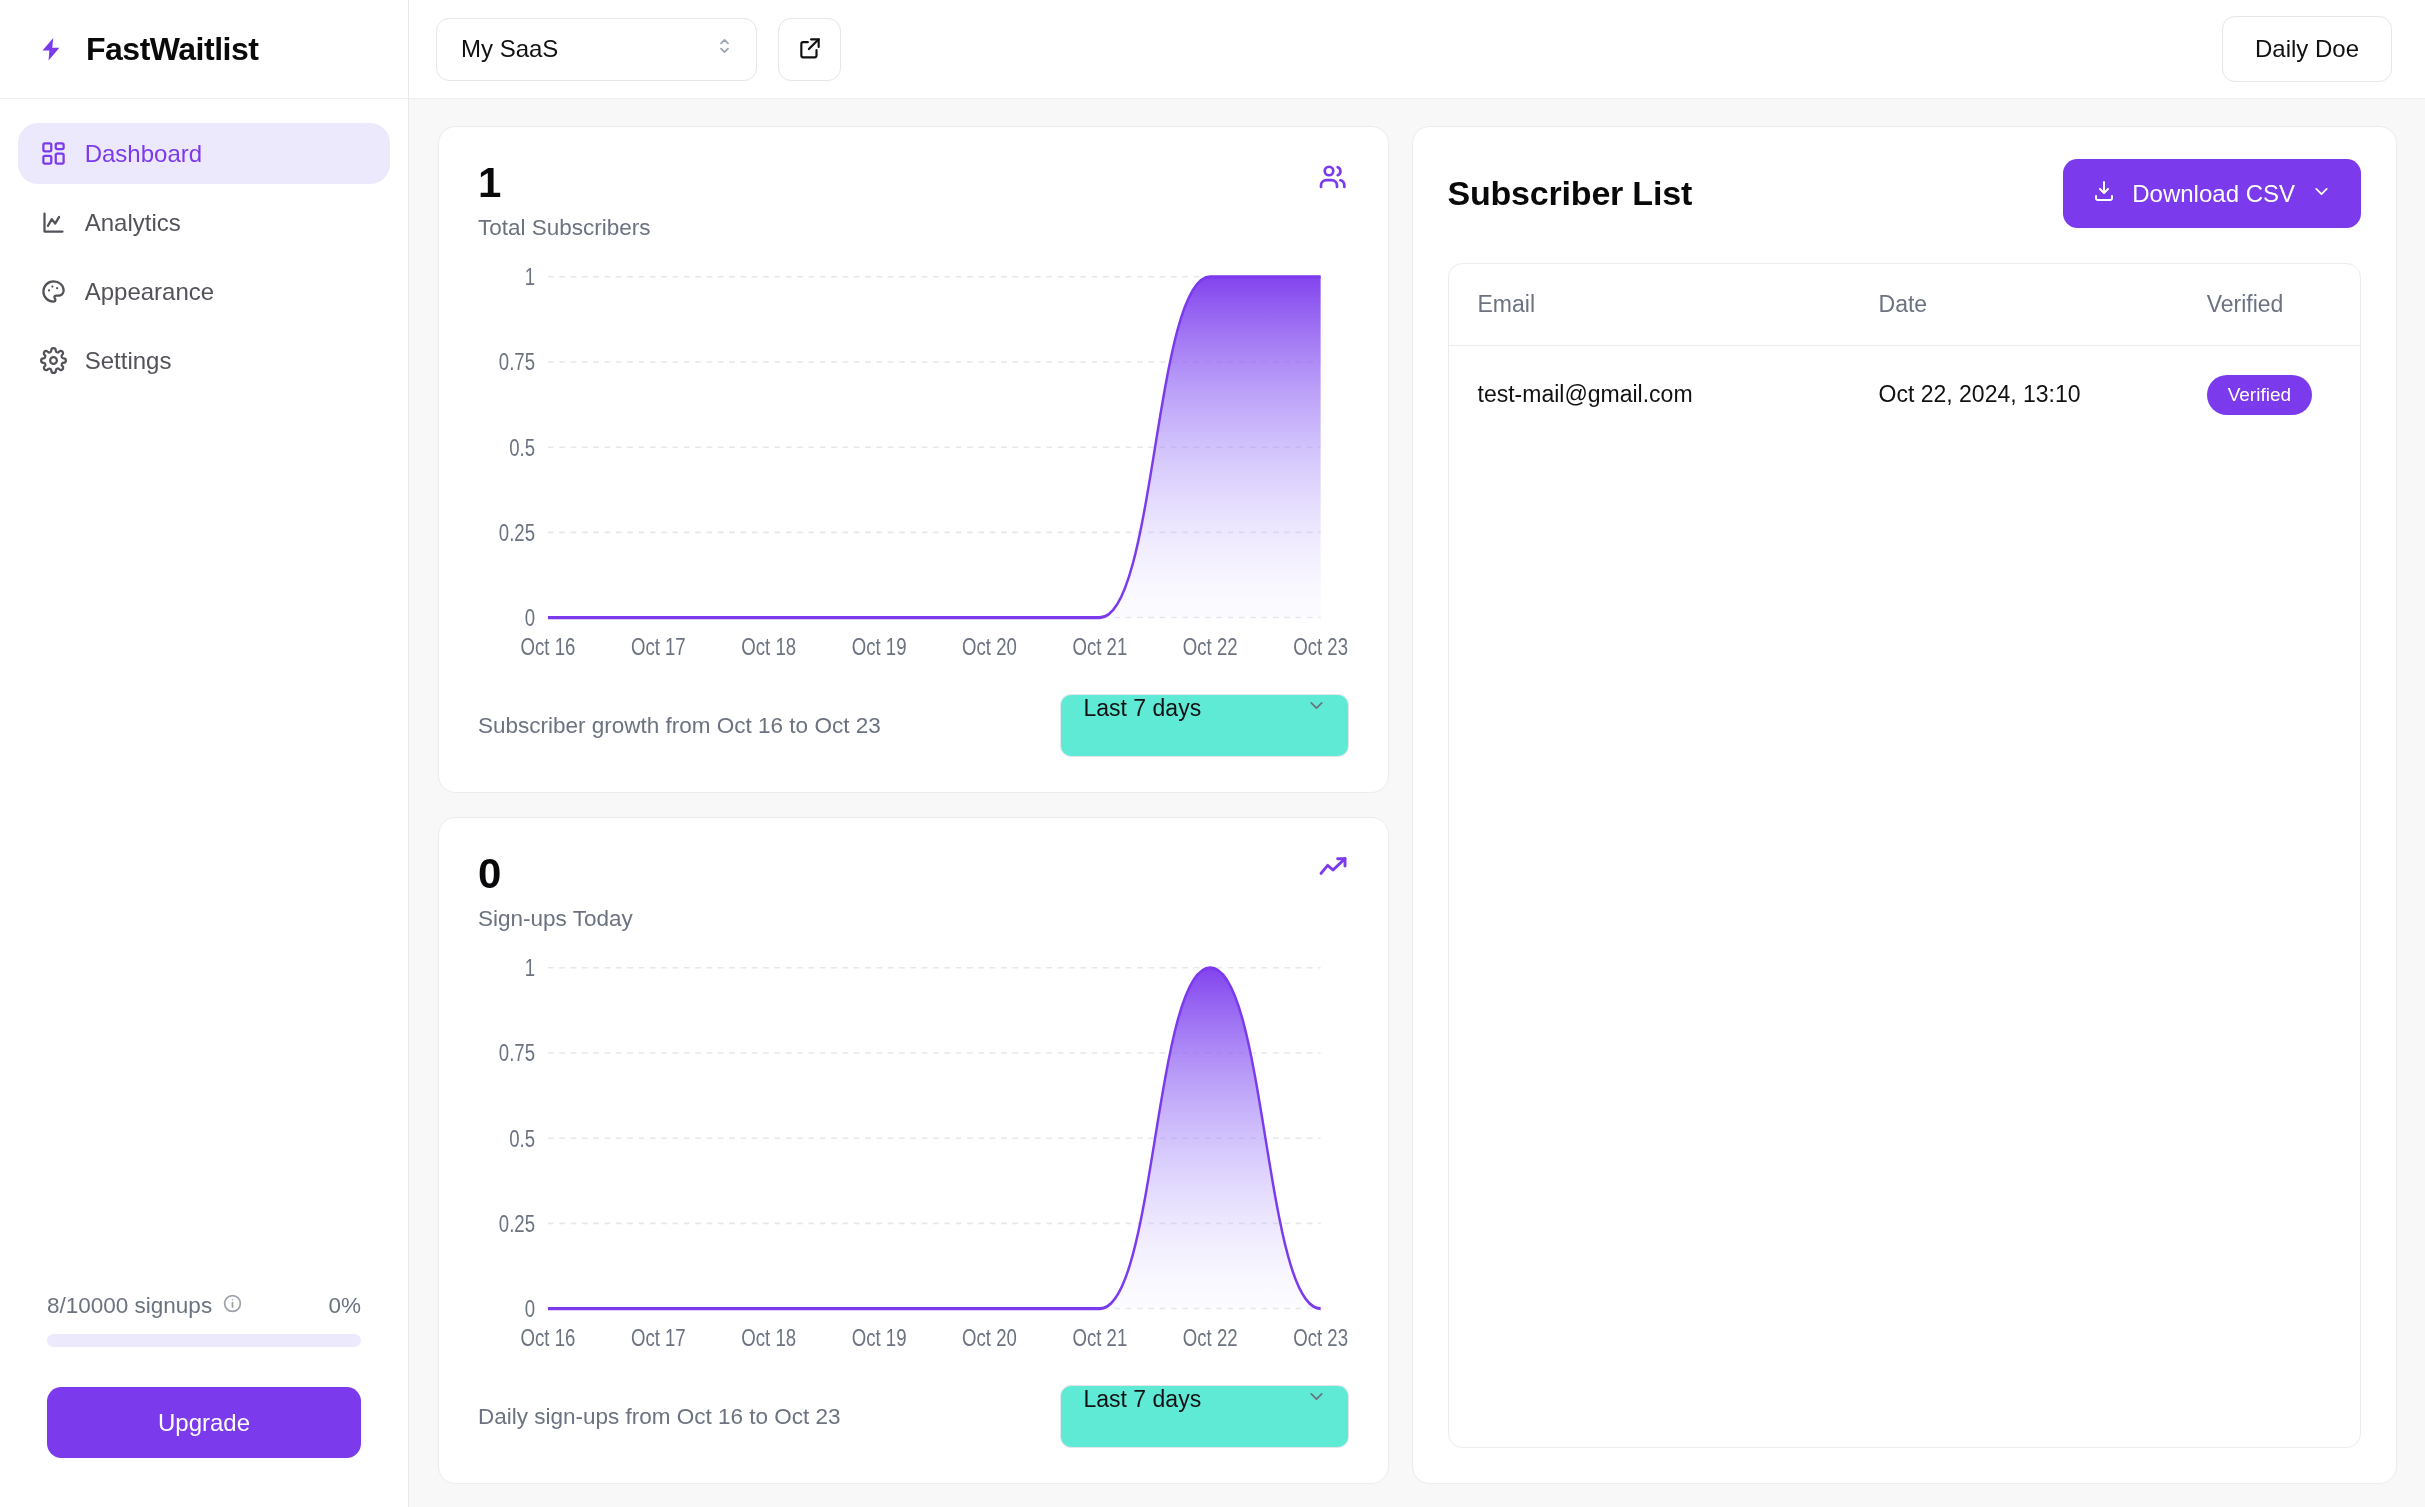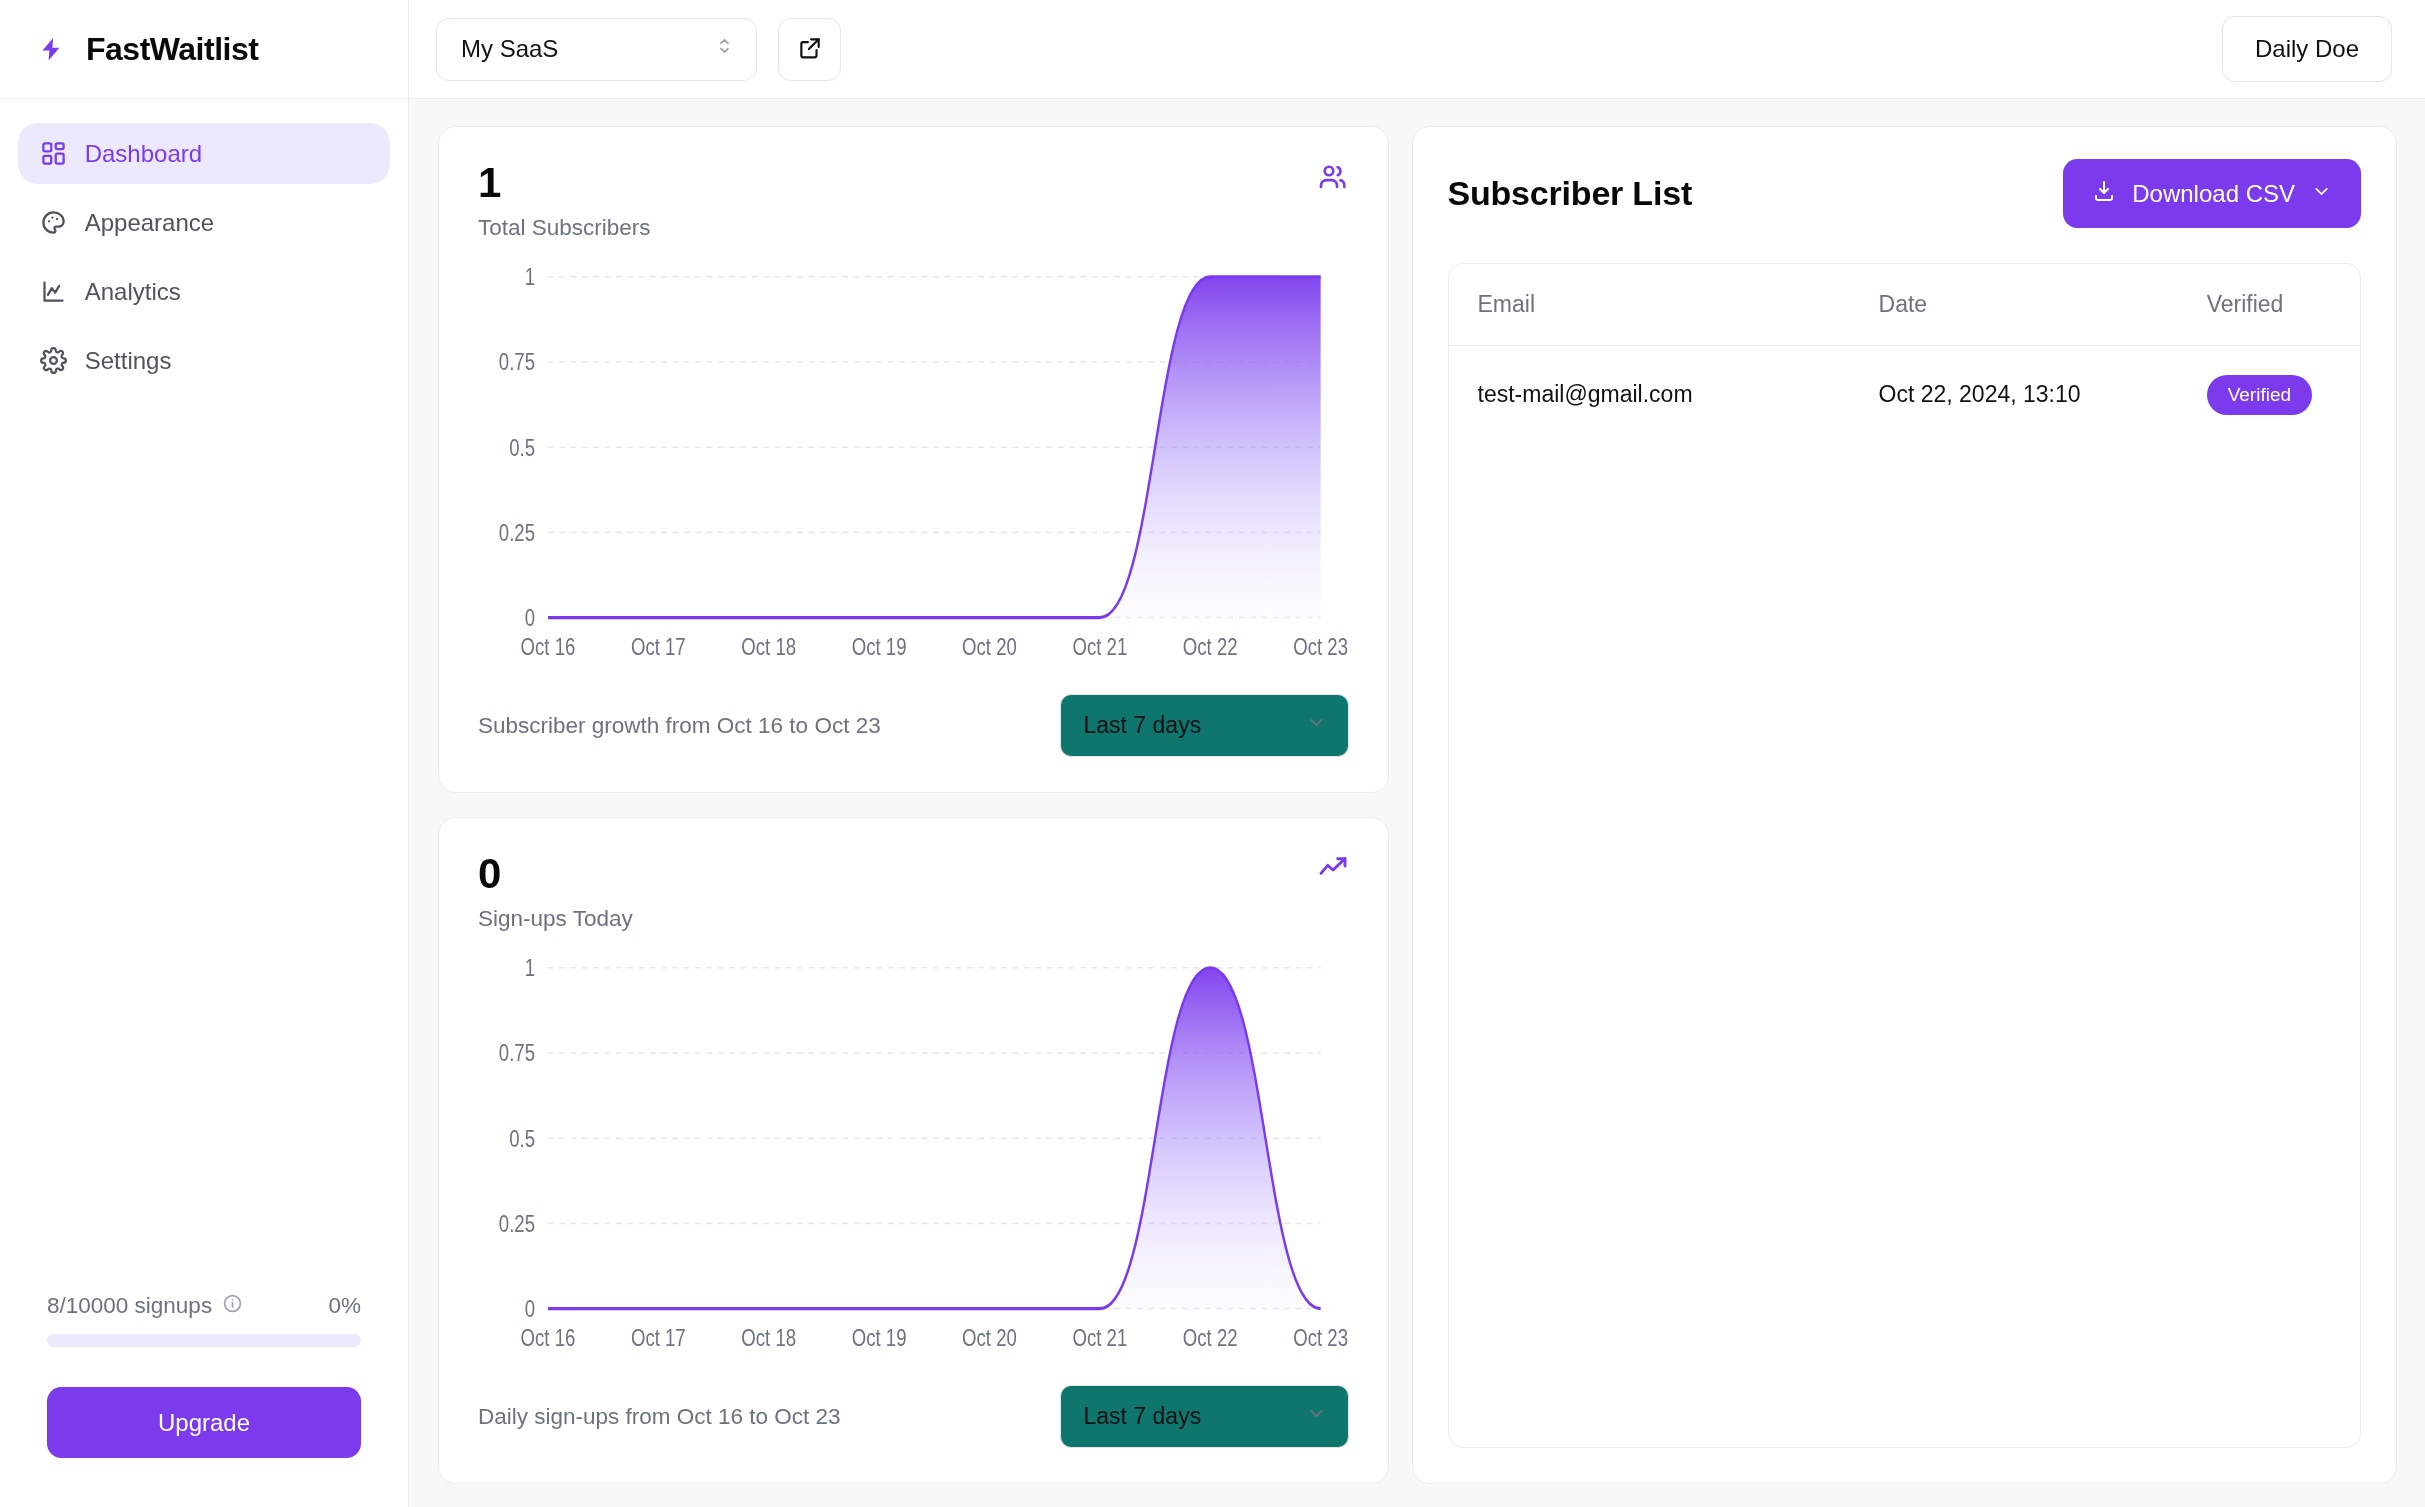--- a/index.html
+++ b/index.html
@@ -93,21 +93,21 @@
   .card-chart { flex: 1 1 auto; padding: 17.6px 35px 0 24px; min-height: 0; }
   .chart-svg { width: 100%; height: 100%; display: block; }
   .tick { font-size: 23px; fill: #6b7280; font-family: "Liberation Sans", sans-serif; }
   .card-foot {
     display: flex; align-items: center; justify-content: space-between;
     padding: 17.6px 39px 35px 39px;
   }
   .foot-text { font-size: 22.5px; color: #6b7280; }
   .range-select {
     width: 289px; height: 63px; border: 1.6px solid #e6e6ea; border-radius: 11.2px;
-    background: #0f766e; display: flex; align-items: center; justify-content: space-between;
+    background: #5eead4; display: flex; justify-content: space-between;
     padding: 0 21px 0 22.5px; font-size: 23px; color: #111114; cursor: pointer;
   }
 
   
   .panel {
     background: #ffffff; border: 1.6px solid #ececf0; border-radius: 17.6px;
     flex: 1 1 auto; display: flex; flex-direction: column; padding: 32px 35px 35px 35px; min-width: 0;
   }
   .panel-head { display: flex; align-items: center; justify-content: space-between; margin-bottom: 35px; }
   .panel-title { font-size: 34px; font-weight: 700; color: #09090b; letter-spacing: -0.2px; }
@@ -155,37 +155,37 @@
             <rect x="14" y="12" width="7" height="9" rx="1.4"></rect>
               <rect x="3" y="14" width="7" height="7" rx="1.4"></rect>
           </svg>
         </span>
         <span>Dashboard</span>
       </div>
 
       <div class="nav-item">
         <span class="nav-ico">
           <svg width="27" height="27" viewBox="0 0 24 24" fill="none" stroke="#52525b" stroke-width="2" stroke-linecap="round" stroke-linejoin="round">
+            <path d="M4 4v16h16"></path>
+              <path d="M7 15l3.5-6 3 4L17 7"></path>
+          </svg>
+        </span>
+        <span>Analytics</span>
+      </div>
+
+      <div class="nav-item">
+        <span class="nav-ico">
+          <svg width="27" height="27" viewBox="0 0 24 24" fill="none" stroke="#52525b" stroke-width="2" stroke-linecap="round" stroke-linejoin="round">
             <path d="M12 3a9 9 0 1 0 0 18c1.1 0 1.7-.8 1.7-1.6 0-.5-.2-.8-.5-1.2-.3-.3-.4-.6-.4-1 0-.8.7-1.5 1.6-1.5h1.5A4.6 4.6 0 0 0 21 11c0-4.4-4-8-9-8z"></path>
             <circle cx="8" cy="11" r="1" fill="#52525b" stroke="none"></circle>
               <circle cx="11" cy="7.6" r="1" fill="#52525b" stroke="none"></circle>
               <circle cx="15.2" cy="9" r="1" fill="#52525b" stroke="none"></circle>
           </svg>
         </span>
         <span>Appearance</span>
-      </div>
-
-      <div class="nav-item">
-        <span class="nav-ico">
-          <svg width="27" height="27" viewBox="0 0 24 24" fill="none" stroke="#52525b" stroke-width="2" stroke-linecap="round" stroke-linejoin="round">
-            <path d="M4 4v16h16"></path>
-              <path d="M7 15l3.5-6 3 4L17 7"></path>
-          </svg>
-        </span>
-        <span>Analytics</span>
       </div>
 
       <div class="nav-item">
         <span class="nav-ico">
           <svg width="27" height="27" viewBox="0 0 24 24" fill="none" stroke="#52525b" stroke-width="2" stroke-linecap="round" stroke-linejoin="round">
             <circle cx="12" cy="12" r="3"></circle>
             <path d="M19.4 15a1.6 1.6 0 0 0 .3 1.8l.1.1a2 2 0 1 1-2.8 2.8l-.1-.1a1.6 1.6 0 0 0-1.8-.3 1.6 1.6 0 0 0-1 1.5V21a2 2 0 1 1-4 0v-.1A1.6 1.6 0 0 0 9 19.4a1.6 1.6 0 0 0-1.8.3l-.1.1a2 2 0 1 1-2.8-2.8l.1-.1a1.6 1.6 0 0 0 .3-1.8 1.6 1.6 0 0 0-1.5-1H3a2 2 0 1 1 0-4h.1A1.6 1.6 0 0 0 4.6 9a1.6 1.6 0 0 0-.3-1.8l-.1-.1a2 2 0 1 1 2.8-2.8l.1.1a1.6 1.6 0 0 0 1.8.3H9a1.6 1.6 0 0 0 1-1.5V3a2 2 0 1 1 4 0v.1a1.6 1.6 0 0 0 1 1.5 1.6 1.6 0 0 0 1.8-.3l.1-.1a2 2 0 1 1 2.8 2.8l-.1.1a1.6 1.6 0 0 0-.3 1.8V9a1.6 1.6 0 0 0 1.5 1H21a2 2 0 1 1 0 4h-.1a1.6 1.6 0 0 0-1.5 1z"></path>
           </svg>
         </span>
         <span>Settings</span>

